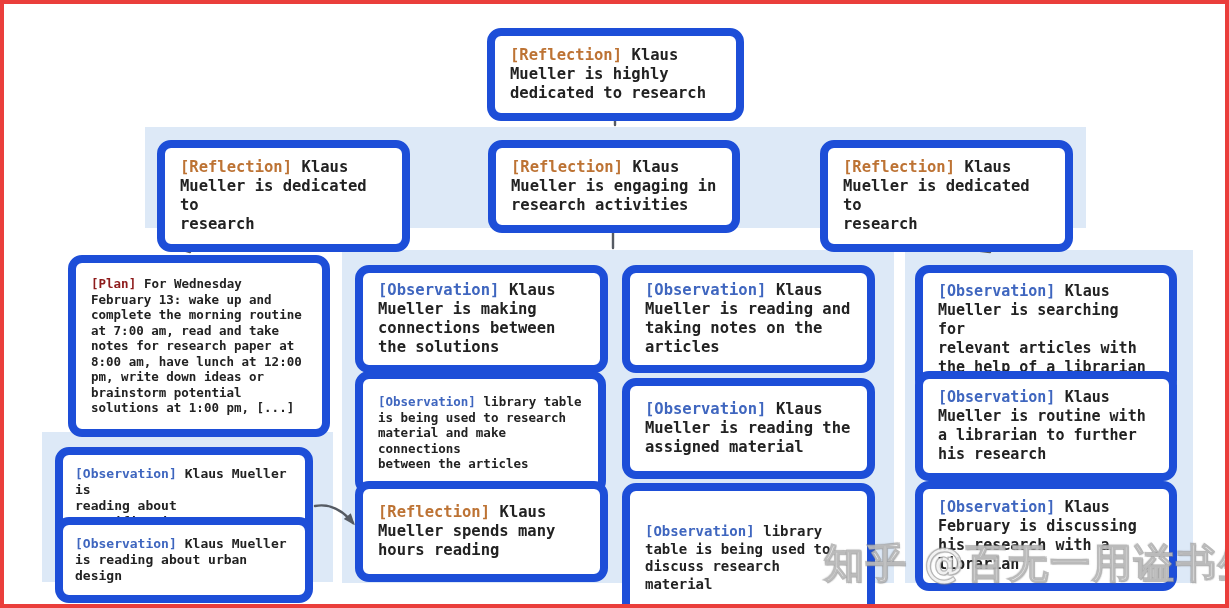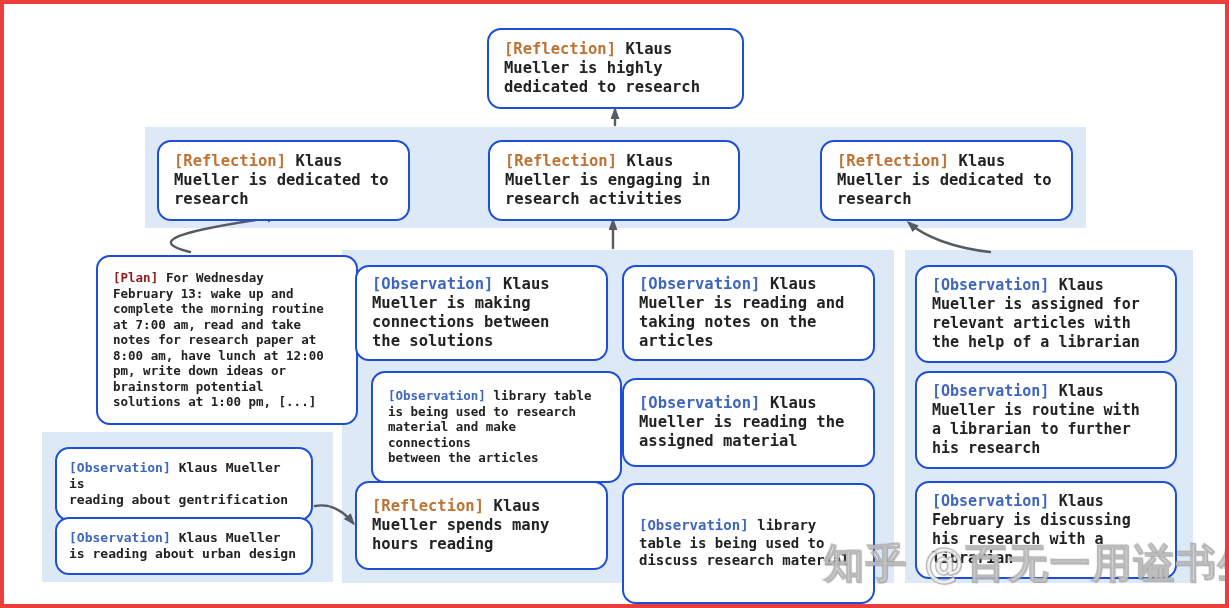--- a/index.html
+++ b/index.html
@@ -9,21 +9,21 @@
     box-sizing:border-box;
     border:4px solid #ea3e3b;
     background:#fff;
     overflow:hidden;
     font-family:"DejaVu Sans Mono","Liberation Mono",monospace;
   }
   .band{position:absolute;background:#dde9f7;z-index:0;}
   .arrows{position:absolute;left:0;top:0;z-index:1;pointer-events:none;}
   .box{
     position:absolute;z-index:2;box-sizing:border-box;
-    background:#fff;border:2px solid #1d4ed8;border-radius:14px;
+    background:#fff;border:8px solid #1d4ed8;border-radius:14px;
     font-weight:bold;color:#222;
     white-space:pre-wrap;
   }
   .f16{font-size:15.5px;line-height:19px;}
   .f15{font-size:15px;line-height:19px;}
   .f14{font-size:14px;line-height:17.5px;}
   .f13{font-size:13px;line-height:16px;}
   .f125{font-size:12.5px;line-height:15.5px;}
   .tag{margin-right:0.62em;}
   .watermark{
@@ -68,60 +68,60 @@
   <div class="box f16" style="left:153px;top:136px;width:253px;padding:10px 15px;"><span class="tag" style="color: rgb(189, 115, 52);">[Reflection]</span><span class="body">Klaus
 Mueller is dedicated to
 research</span></div>
   <div class="box f16" style="left:484px;top:136px;width:252px;padding:10px 15px;"><span class="tag" style="color: rgb(189, 115, 52);">[Reflection]</span><span class="body">Klaus
 Mueller is engaging in
 research activities</span></div>
   <div class="box f16" style="left:816px;top:136px;width:253px;padding:10px 15px;"><span class="tag" style="color: rgb(189, 115, 52);">[Reflection]</span><span class="body">Klaus
 Mueller is dedicated to
 research</span></div>
 
-  <div class="box f125" style="left:64px;top:251px;width:262px;padding:13px 15px;margin-left:28px;"><span class="tag" style="color: rgb(142, 27, 27);">[Plan]</span><span class="body">For Wednesday
+  <div class="box f125" style="left:64px;top:251px;width:262px;padding:13px 15px;"><span class="tag" style="color: rgb(142, 27, 27);">[Plan]</span><span class="body">For Wednesday
 February 13: wake up and
 complete the morning routine
 at 7:00 am, read and take
 notes for research paper at
 8:00 am, have lunch at 12:00
 pm, write down ideas or
 brainstorm potential
 solutions at 1:00 pm, [...]</span></div>
 
   <div class="box f13" style="left:51px;top:443px;width:258px;padding:11px 12px;"><span class="tag" style="color: rgb(63, 102, 191);">[Observation]</span><span class="body">Klaus Mueller is
 reading about gentrification</span></div>
   <div class="box f13" style="left:51px;top:513px;width:258px;padding:11px 12px;"><span class="tag" style="color: rgb(63, 102, 191);">[Observation]</span><span class="body">Klaus Mueller
 is reading about urban design</span></div>
 
   <div class="box f16" style="left:351px;top:261px;width:253px;padding:8px 15px;"><span class="tag" style="color: rgb(63, 102, 191);">[Observation]</span><span class="body">Klaus
 Mueller is making
 connections between
 the solutions</span></div>
-  <div class="box f125" style="left:367px;top:367px;width:251px;padding:15px 15px;"><span class="tag" style="color: rgb(63, 102, 191);">[Observation]</span><span class="body">library table
+  <div class="box f125" style="left:351px;top:367px;width:251px;padding:15px 15px;"><span class="tag" style="color: rgb(63, 102, 191);">[Observation]</span><span class="body">library table
 is being used to research
 material and make connections
 between the articles</span></div>
   <div class="box f16" style="left:351px;top:477px;width:253px;padding:14px 15px;"><span class="tag" style="color: rgb(189, 115, 52);">[Reflection]</span><span class="body">Klaus
 Mueller spends many
 hours reading</span></div>
 
   <div class="box f16" style="left:618px;top:261px;width:253px;padding:8px 15px;"><span class="tag" style="color: rgb(63, 102, 191);">[Observation]</span><span class="body">Klaus
 Mueller is reading and
 taking notes on the
 articles</span></div>
   <div class="box f16" style="left:618px;top:374px;width:253px;padding:14px 15px;"><span class="tag" style="color: rgb(63, 102, 191);">[Observation]</span><span class="body">Klaus
 Mueller is reading the
 assigned material</span></div>
   <div class="box f14" style="left:618px;top:479px;width:253px;padding:32px 15px;"><span class="tag" style="color: rgb(63, 102, 191);">[Observation]</span><span class="body">library
 table is being used to
 discuss research material</span></div>
 
   <div class="box f15" style="left:911px;top:261px;width:262px;padding:9px 15px;"><span class="tag" style="color: rgb(63, 102, 191);">[Observation]</span><span class="body">Klaus
-Mueller is assigned for
+Mueller is searching for
 relevant articles with
 the help of a librarian</span></div>
   <div class="box f15" style="left:911px;top:367px;width:262px;padding:9px 15px;"><span class="tag" style="color: rgb(63, 102, 191);">[Observation]</span><span class="body">Klaus
 Mueller is routine with
 a librarian to further
 his research</span></div>
   <div class="box f15" style="left:911px;top:477px;width:262px;padding:9px 15px;"><span class="tag" style="color: rgb(63, 102, 191);">[Observation]</span><span class="body">Klaus
 February is discussing
 his research with a
 librarian</span></div>

